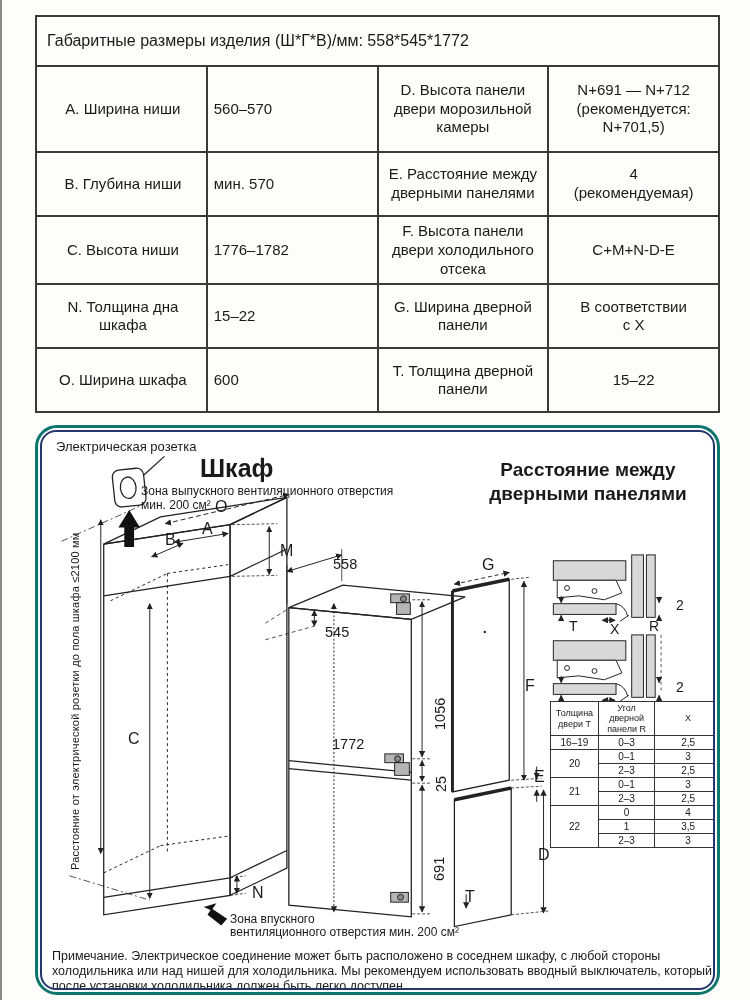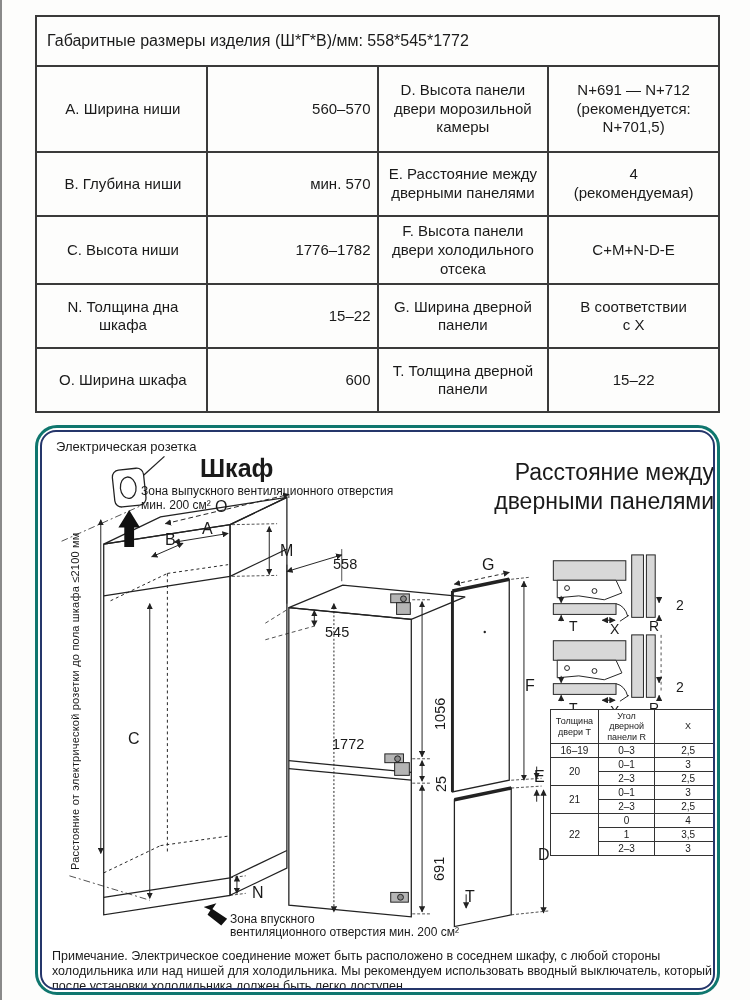--- a/index.html
+++ b/index.html
@@ -4,44 +4,44 @@
 <style>
   * { margin:0; padding:0; box-sizing:border-box; }
   body { width:750px; height:1000px; background:#f6f6f4; font-family:"Liberation Sans", sans-serif; color:#1a1a1a; }
   .page { position:relative; width:750px; height:1000px; background:#fdfdfc; overflow:hidden; border-left:2px solid #8a8a8a; }
 
   
   .spec-table { position:absolute; left:33px; top:15px; width:685px; border-collapse:collapse; table-layout:fixed;padding-left:48px; }
   .spec-table td { border:2px solid #3a3a3a; font-size:15px; padding:5px 6px; vertical-align:middle; white-space:pre-line; line-height:1.25; }
   .spec-table .title-cell { font-size:16px; padding:14px 10px; text-align:left; white-space:normal; }
   .spec-table .c1 { width:21%; text-align:center; padding-left:9px; }
-  .spec-table .c2 { width:17%; text-align:right; }
+  .spec-table .c2 { width:17%; text-align:left; }
   .spec-table .c3 { width:38%; text-align:center; white-space:normal; }
   .spec-table .c4 { width:24%; text-align:center; }
   .spec-table tr.rA td { height:86px; }
   .spec-table tr.rN td { height:64px; }
 
   
   .panel { position:absolute; left:33px; top:425px; width:685px; height:570px;
            border:3px solid #0f766e; border-radius:22px; padding:2px; background:#fff; }
   .panel-inner { position:relative; width:100%; height:100%; border:2px solid #25366b; border-radius:16px; overflow:hidden; background:#fff; }
   .art { position:absolute; left:0; top:0; width:100%; height:100%; }
 
   .lbl { position:absolute; white-space:nowrap; font-size:12px; line-height:1.15; }
   .h1 { font-size:25px; font-weight:bold; }
-  .h2 { position:absolute; font-size:23px; font-weight:normal; text-align:right; line-height:1.25; white-space:normal; }
+  .h2 { position:absolute; font-size:19px; font-weight:bold; text-align:center; line-height:1.25; white-space:normal; }
   .dim { position:absolute; font-size:16px; white-space:nowrap; }
   .num { position:absolute; font-size:14.5px; white-space:nowrap;margin-left:33px; }
   .hlabel { position:absolute; font-size:14px; white-space:nowrap; }
   .vnum { position:absolute; writing-mode:vertical-rl; transform:rotate(180deg); font-size:14.5px; white-space:nowrap; }
   .vtext { position:absolute; writing-mode:vertical-rl; transform:rotate(180deg); font-size:11px; letter-spacing:.2px; white-space:nowrap; }
   .note { position:absolute; left:10px; top:517px; width:662px; font-size:12.5px; line-height:1.2; white-space:normal; }
 
   
-  .angle-table { position:absolute; left:508px; top:277px; width:172px; border-collapse:collapse; background:#fff; }
+  .angle-table { position:absolute; left:508px; top:269px; width:172px; border-collapse:collapse; background:#fff; }
   .angle-table th { border:1.5px solid #333; font-size:9px; font-weight:normal; padding:1px 2px; text-align:center; line-height:1.15; }
   .angle-table td { border:1.5px solid #333; font-size:10px; padding:0 2px; text-align:center; height:14px; line-height:1.1; }
   .angle-table .tcol { width:46px; } .angle-table .rcol { width:54px; } .angle-table .xcol { width:64px; }
 </style>
 </head>
 <body>
 
 <div class="page">
 
   <table class="spec-table">

